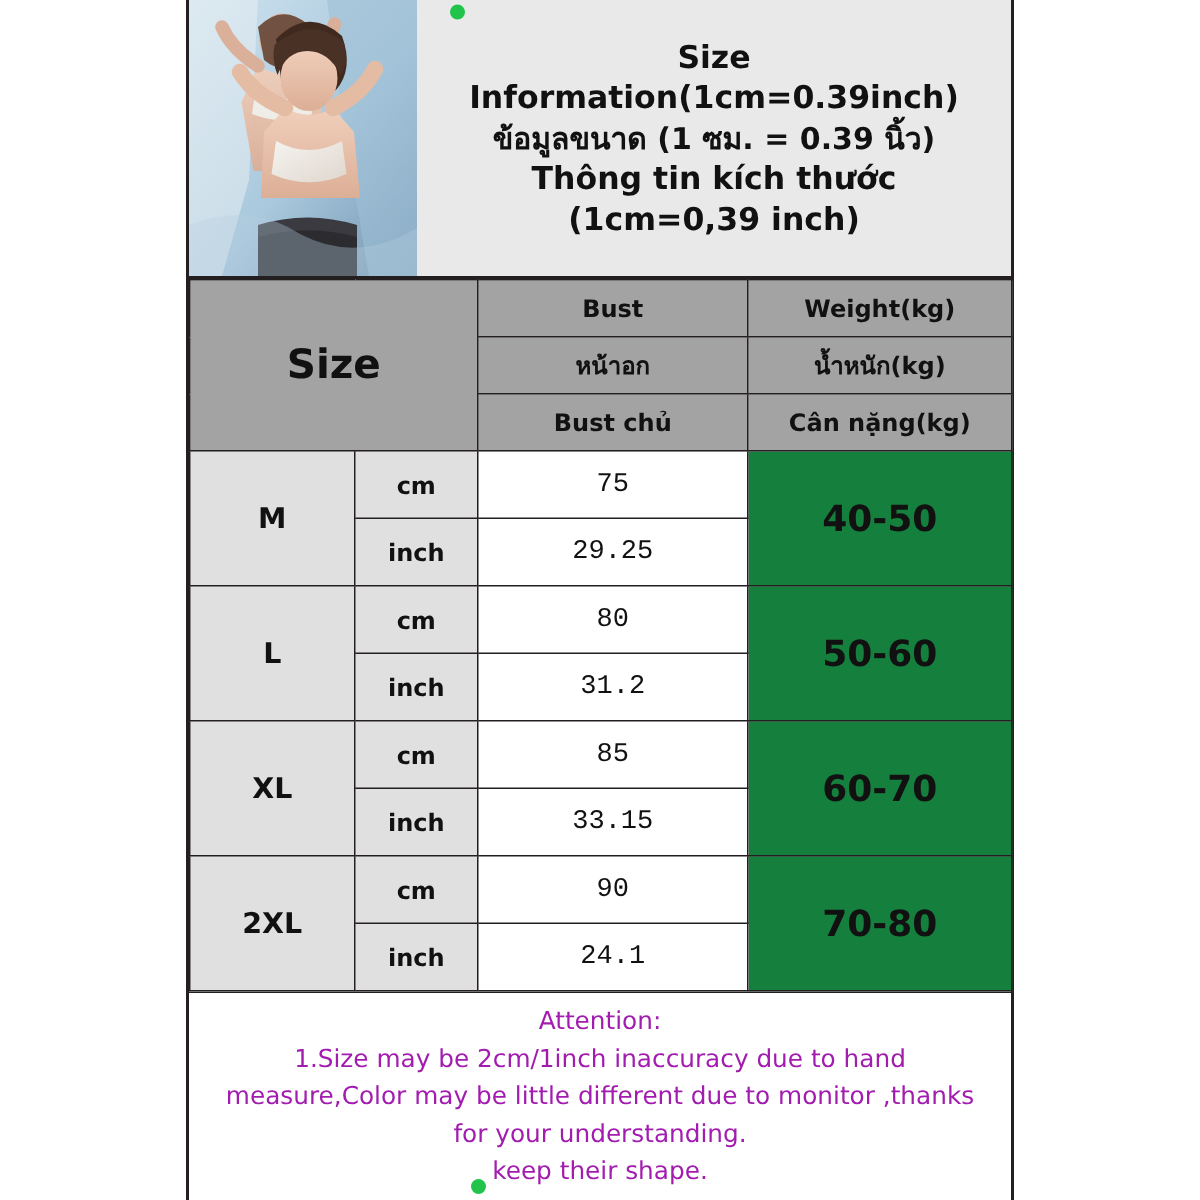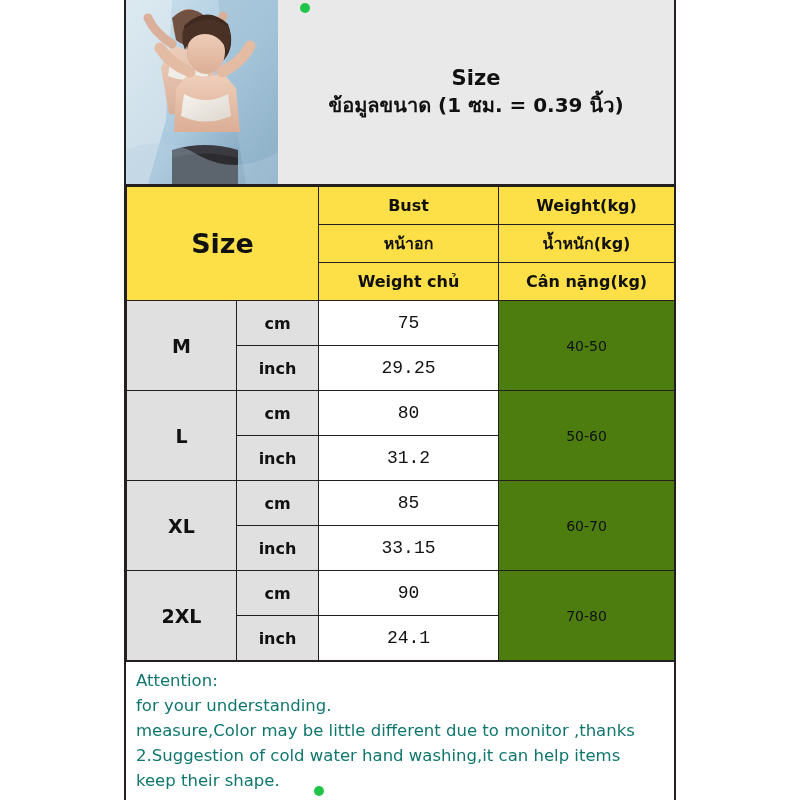--- a/index.html
+++ b/index.html
@@ -84,21 +84,21 @@
     border: 1.5px solid #231f20;
     text-align: center;
     vertical-align: middle;
     color: #111;
   }
   .col-size  { width: 110px; }
   .col-unit  { width: 82px; }
   .col-bust  { width: 180px; }
   .col-wt    { width: 176px; }
 
-  .head-row td { background: #fde047; font-weight: bold; margin-left: 21px; }
+  .head-row td { background: #a3a3a3; font-weight: bold; margin-left: 21px; }
   .size-head {
     font-size: 27px;
     font-weight: bold;
   }
   .head-cell {
     font-size: 16px;
     height: 35px;
     font-weight: bold;
   }
   .head-cell.sub { font-weight: bold; }
@@ -114,36 +114,38 @@
     font-size: 16px;
     height: 42px;
   }
   .val-cell {
     background: #ffffff;
     font-size: 18px;
     height: 42px;
     font-family: Liberation Mono, monospace;
   }
   .wt-cell {
-    background: #4d7c0f;
-    font-size: 14px;
+    background: #15803d;
+    font-size: 24px;
+    font-weight: bold;
   }
   
   .attention {
     flex: 1 1 auto;
     padding: 6px 10px 4px 10px;
     box-sizing: border-box;
     background: #ffffff;
     border-top: 1.5px solid #231f20;
   }
   .attention p {
     margin: 0;
     font-size: 16.5px;
     line-height: 25px;
-    color: #0f766e;
+    color: #a21caf;
+    text-align: center;
   }
   .green-dot {
     position: absolute;
     width: 10px;
     height: 10px;
     border-radius: 50%;
     background: #21c44a;
   }
   .gd1 { left: 300px; top: 3px; }
   .gd2 { left: 314px; top: 786px; }
@@ -198,21 +200,24 @@
             <path d="M96 72 q20 -10 28 -26" stroke="#e4bba3" stroke-width="11" fill="none" stroke-linecap="round"></path>
             <rect x="46" y="150" width="66" height="34" fill="#2c2c30"></rect>
             <path d="M46 150 q33 -10 66 0 l0 8 q-33 -9 -66 0 z" fill="#3a3a40"></path>
           </g>
           <path d="M0 150 q40 -16 74 6 q38 20 78 -4 l0 32 l-152 0 z" fill="#b7cfe0" opacity="0.35"></path>
         </svg>
       </div>
 
       <div class="header-title">
         <div class="ln">Size</div>
+        <div class="ln">Information(1cm=0.39inch)</div>
         <div class="ln thai">ข้อมูลขนาด (1 ซม. = 0.39 นิ้ว)</div>
+        <div class="ln">Thông tin kích thước</div>
+        <div class="ln">(1cm=0,39 inch)</div>
       </div>
     </div>
 
     <table class="tbl">
       <colgroup>
         <col class="col-size">
           <col class="col-unit">
           <col class="col-bust">
           <col class="col-wt">
       </colgroup>
@@ -220,21 +225,21 @@
         <tr class="head-row">
           <td class="size-head" rowspan="3" colspan="2">Size</td>
           <td class="head-cell">Bust</td>
           <td class="head-cell">Weight(kg)</td>
         </tr>
         <tr class="head-row">
           <td class="head-cell sub">หน้าอก</td>
           <td class="head-cell sub">น้ำหนัก(kg)</td>
         </tr>
         <tr class="head-row">
-          <td class="head-cell sub">Weight chủ</td>
+          <td class="head-cell sub">Bust chủ</td>
           <td class="head-cell sub">Cân nặng(kg)</td>
         </tr>
 
         <tr>
           <td class="size-label" rowspan="2">M</td>
           <td class="unit-cell">cm</td>
           <td class="val-cell">75</td>
           <td class="wt-cell" rowspan="2">40-50</td>
         </tr>
         <tr>
@@ -272,22 +277,22 @@
         </tr>
         <tr>
           <td class="unit-cell">inch</td>
           <td class="val-cell">24.1</td>
         </tr>
       </tbody>
     </table>
 
     <div class="attention">
       <p>Attention:</p>
+      <p>1.Size may be 2cm/1inch inaccuracy due to hand</p>
+      <p>measure,Color may be little different due to monitor ,thanks</p>
       <p>for your understanding.</p>
-      <p>measure,Color may be little different due to monitor ,thanks</p>
-      <p>2.Suggestion of cold water hand washing,it can help items</p>
       <p>keep their shape.</p>
     </div>
   </div>
 
   <span class="green-dot gd1"></span>
   <span class="green-dot gd2"></span>
 </div>
 
 </body></html>

